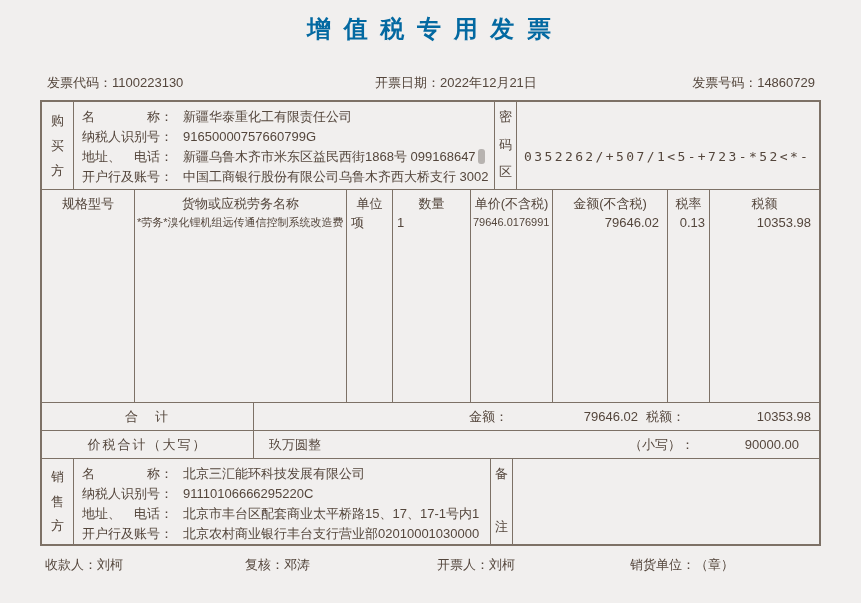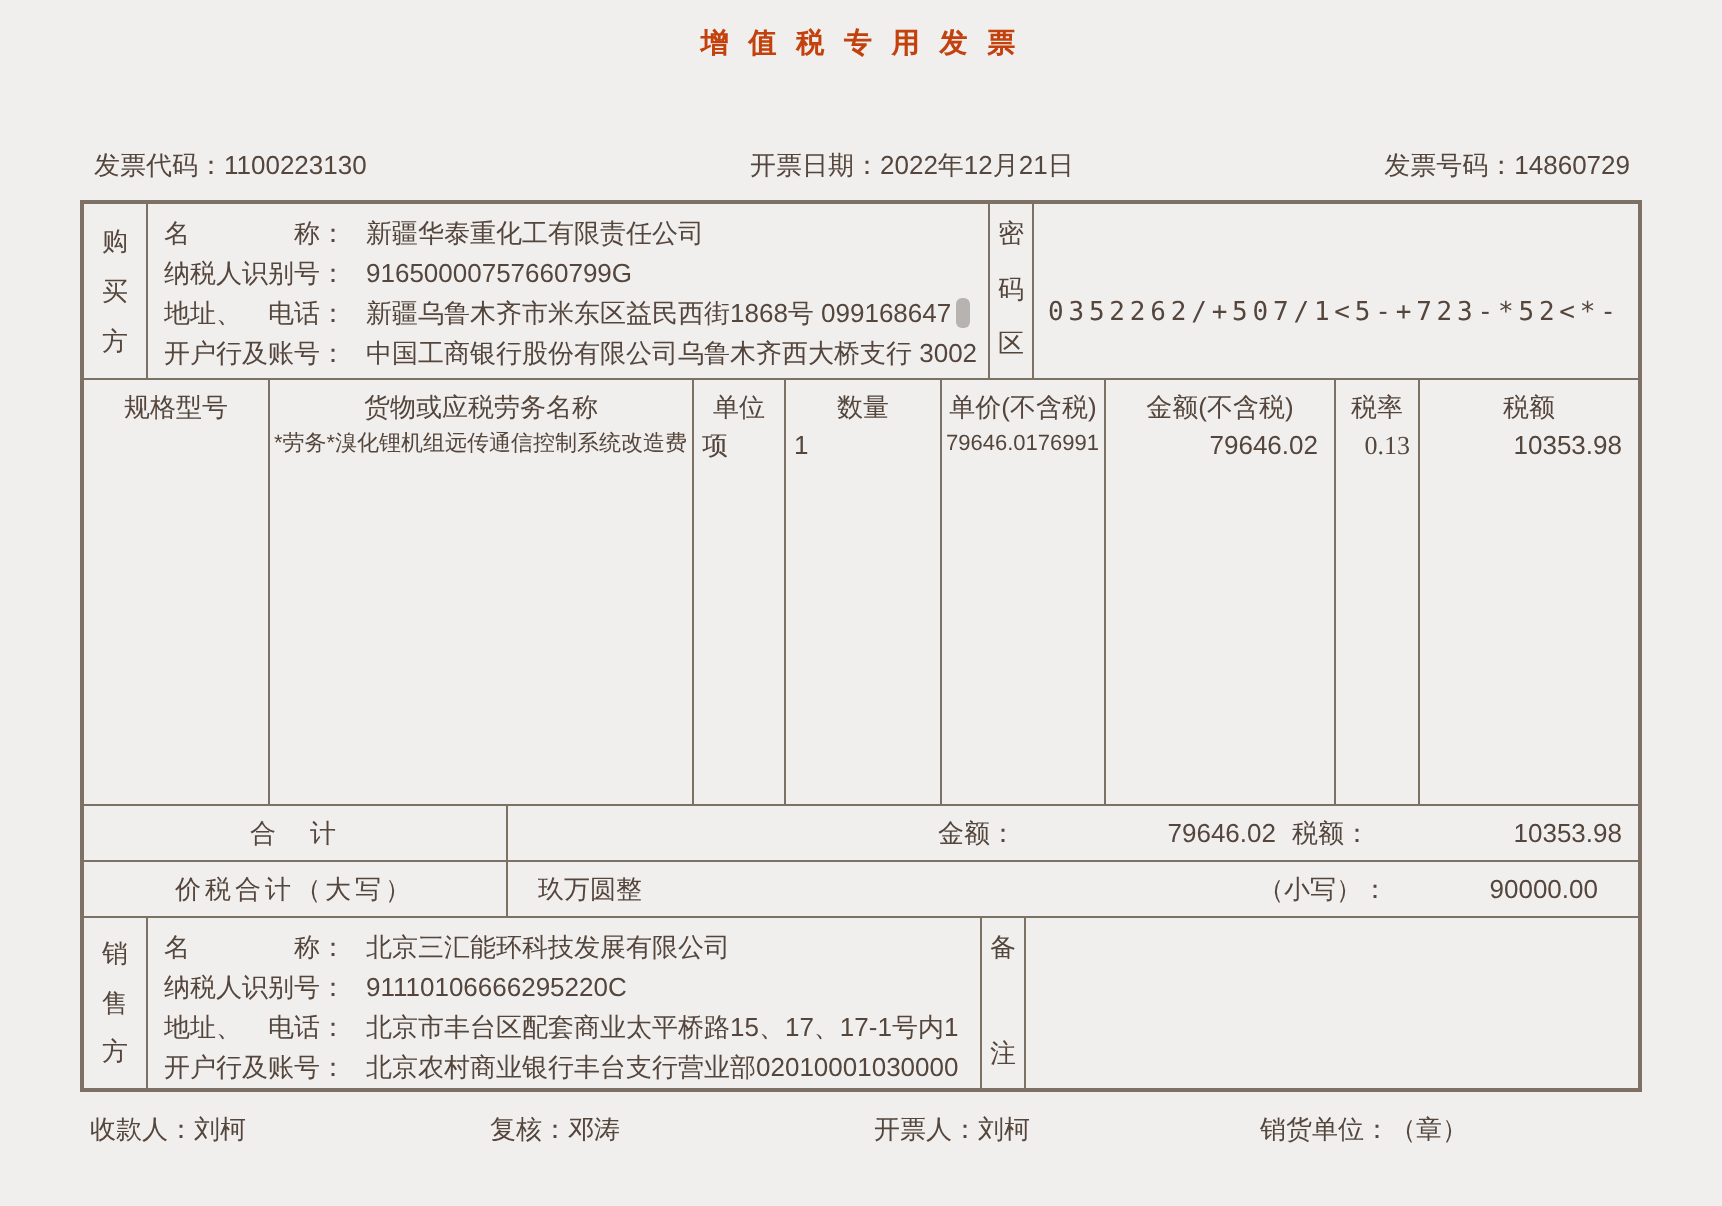--- a/index.html
+++ b/index.html
@@ -7,22 +7,22 @@
   body {
     position:relative;
     background:#f1efee;
     color:#54463c;
     font-family:"Liberation Sans","DejaVu Sans",sans-serif;
     font-size:13px;
     overflow:hidden;
   }
   .title {
     position:absolute; top:13px; left:0; width:100%;
-    text-align:center; font-size:14px; font-weight:bold;
-    letter-spacing:3px; color:#c2410c;
+    text-align:center; font-size:24px; font-weight:bold;
+    letter-spacing:3px; color:#0369a1;
   }
   .info-row { position:absolute; top:74px; left:0; width:100%; height:18px; }
   .info-item { position:absolute; white-space:nowrap; }
   .info-code { left:47px; }
   .info-date { left:375px; }
   .info-number { right:46px; }
 
   .invoice-table {
     position:absolute; left:40px; top:100px; width:781px; height:446px;
     border:2px solid #7d7166;
@@ -59,21 +59,21 @@
   .remark-cell { width:306px; }
 
   .gcol { display:flex; flex-direction:column; border-right:1px solid #7d7166; overflow:hidden; }
   .gcol:last-child { border-right:none; }
   .gcol-name { width:212px; }
   .gcol-spec { width:93px; }
   .gcol-unit { width:46px; }
   .gcol-qty  { width:78px; }
   .gcol-price{ width:82px; }
   .gcol-amt  { width:115px; }
-  .gcol-rate { width:42px;font-family:Liberation Serif, serif; }
+  .gcol-rate { width:42px; }
   .gcol-tax  { flex:1; }
   .gcol-header { height:24px; padding-top:5px; text-align:center; white-space:nowrap; }
   .gcol-body { flex:1; }
   .cell-small { font-size:11px; line-height:15px; padding:1px 2px 0 2px; white-space:nowrap; }
   .cell-left { padding-left:4px; line-height:18px; }
   .cell-right { text-align:right; line-height:18px; }
   .pad-r8 { padding-right:8px; } .pad-r4 { padding-right:4px; }
 
   .label-cell {
     width:212px; border-right:1px solid #7d7166;

